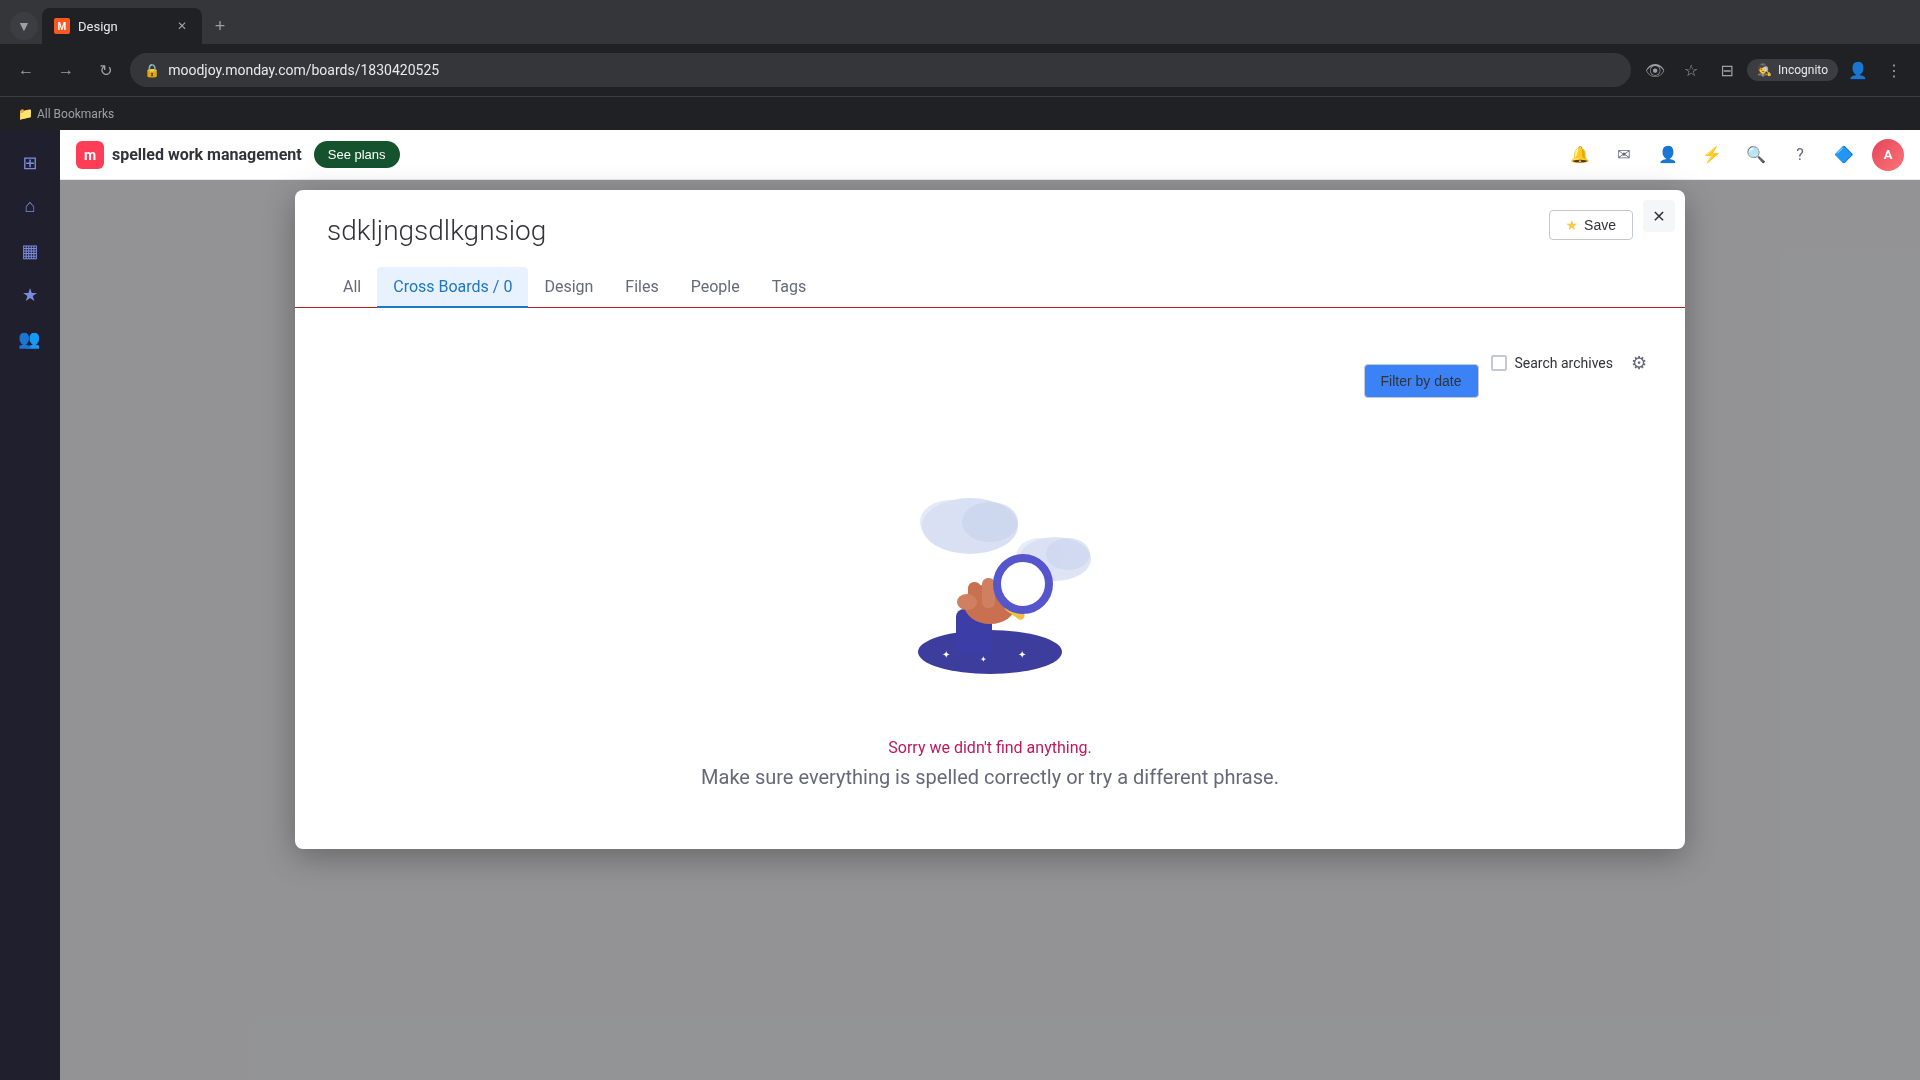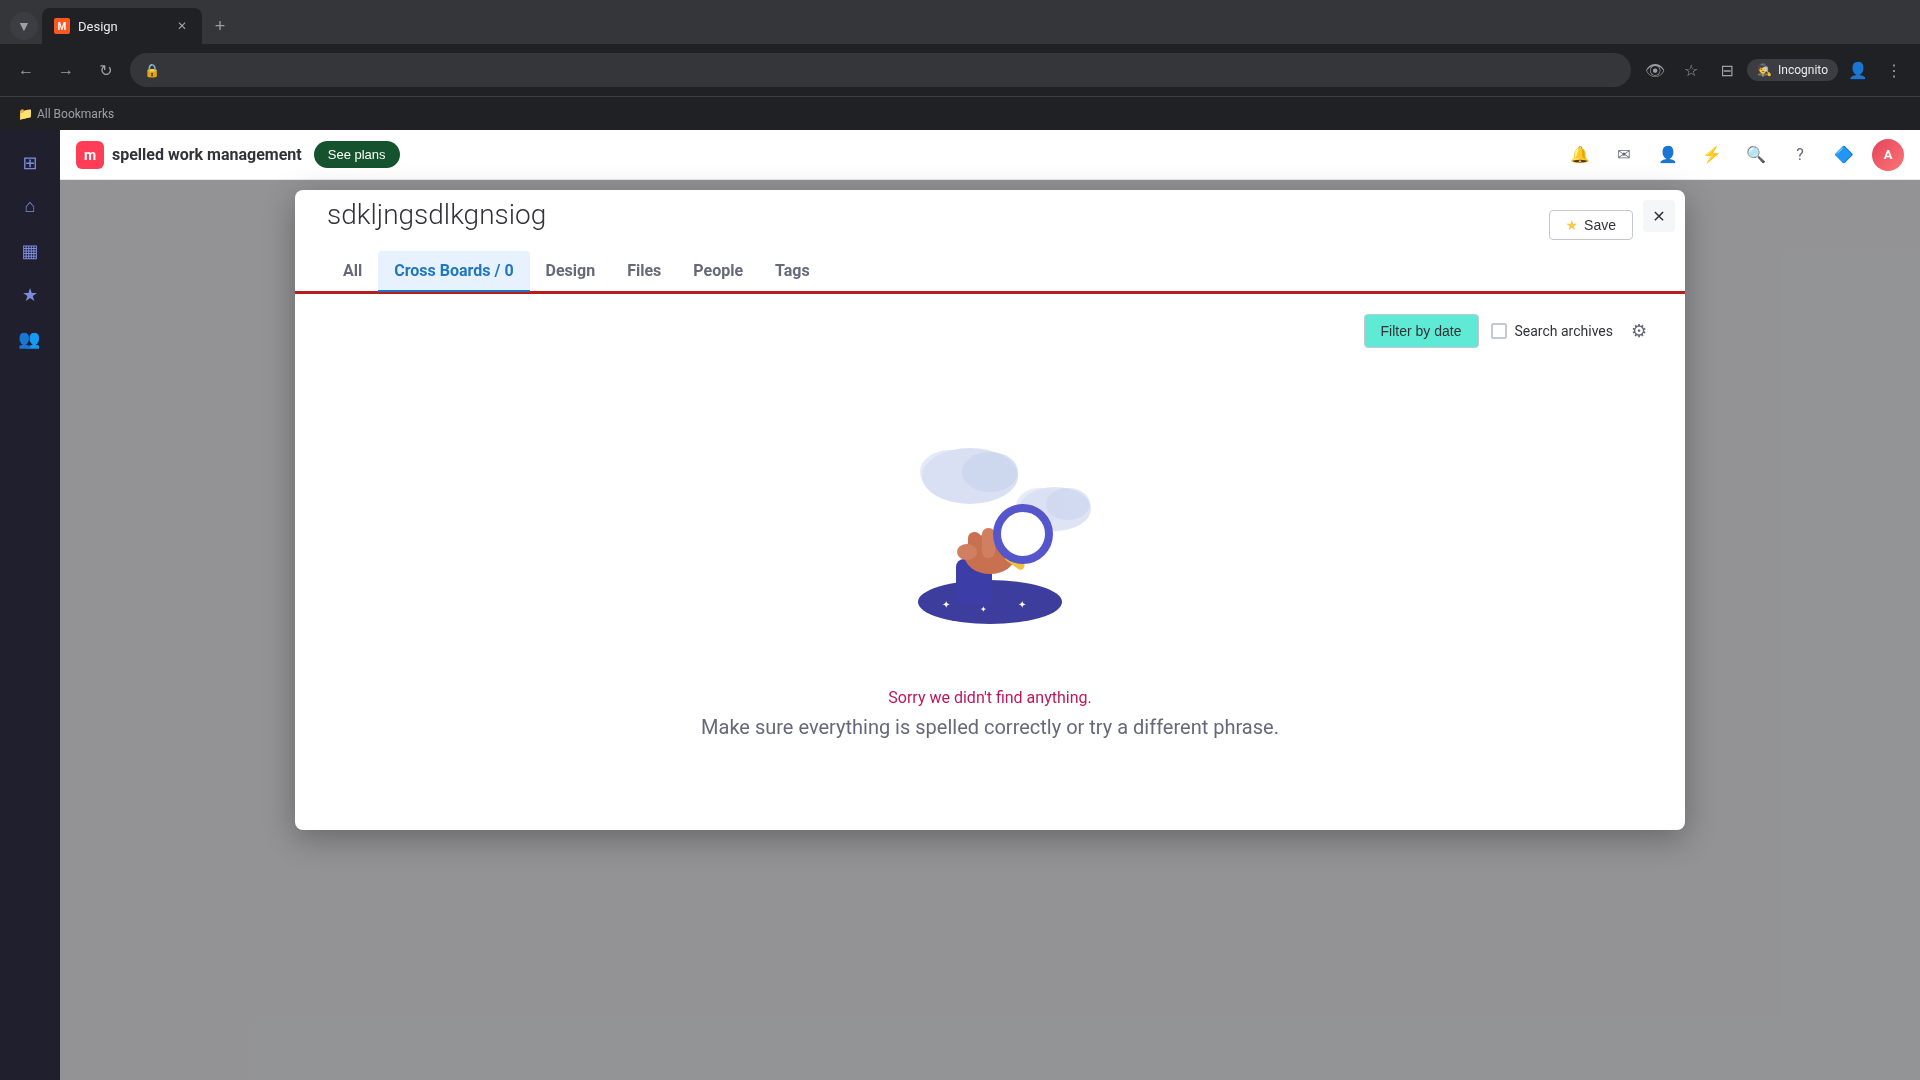--- a/index.html
+++ b/index.html
@@ -289,22 +289,22 @@
       background: #f5f6f8;
       border-radius: 4px;
       cursor: pointer;
       display: flex; align-items: center; justify-content: center;
       font-size: 16px;
       color: #323338;
       z-index: 10;
     }
 
     .modal-header {
-      padding: 8px 32px 0;
-      border-bottom: 3px solid #b91c1c;
+      padding: 24px 32px 0;
+      border-bottom: 1px solid #b91c1c;
     }
 
     .search-title {
       font-size: 28px;
       font-weight: 300;
       color: #323338;
       margin-bottom: 20px;
     }
 
     .modal-tabs {
@@ -314,21 +314,20 @@
     }
 
     .modal-tab {
       padding: 10px 16px;
       font-size: 16px;
       color: #676879;
       cursor: pointer;
       border-bottom: 2px solid transparent;
       margin-bottom: -1px;
       white-space: nowrap;
-      font-weight: bold;
     }
     .modal-tab.active {
       color: #1f76c2;
       border-bottom: 2px solid #1f76c2;
       background: #e8f2ff;
       border-radius: 4px 4px 0 0;
     }
 
     .modal-body {
       padding: 20px 32px;
@@ -337,26 +336,27 @@
     .modal-controls {
       display: flex;
       justify-content: flex-end;
       align-items: center;
       gap: 12px;
       margin-bottom: 16px;
     }
 
     .filter-by-date-btn {
       border: 1px solid #c5c7d4;
-      background: #5eead4;
+      background: #3b82f6;
       padding: 8px 16px;
       border-radius: 4px;
       font-size: 14px;
       color: #323338;
       cursor: pointer;
+      margin-top: 36px;
     }
 
     .search-archives-area {
       display: flex;
       align-items: center;
       gap: 8px;
     }
 
     .search-archives-checkbox {
       width: 16px; height: 16px;
@@ -450,20 +450,21 @@
     </div>
     <button class="tab-add">+</button>
   </div>
 
   <div class="browser-toolbar">
     <button class="nav-btn">←</button>
     <button class="nav-btn">→</button>
     <button class="nav-btn">↻</button>
     <div class="address-bar">
       <span class="address-bar-lock">🔒</span>
+      <span class="address-text">moodjoy.monday.com/boards/1830420525</span>
     </div>
     <div class="browser-actions">
       <button class="browser-action-btn">👁</button>
       <button class="browser-action-btn">☆</button>
       <button class="browser-action-btn">⊟</button>
       <div class="incognito-badge">
         <span>🕵</span>
         <span>Incognito</span>
       </div>
       <button class="browser-action-btn">👤</button>

